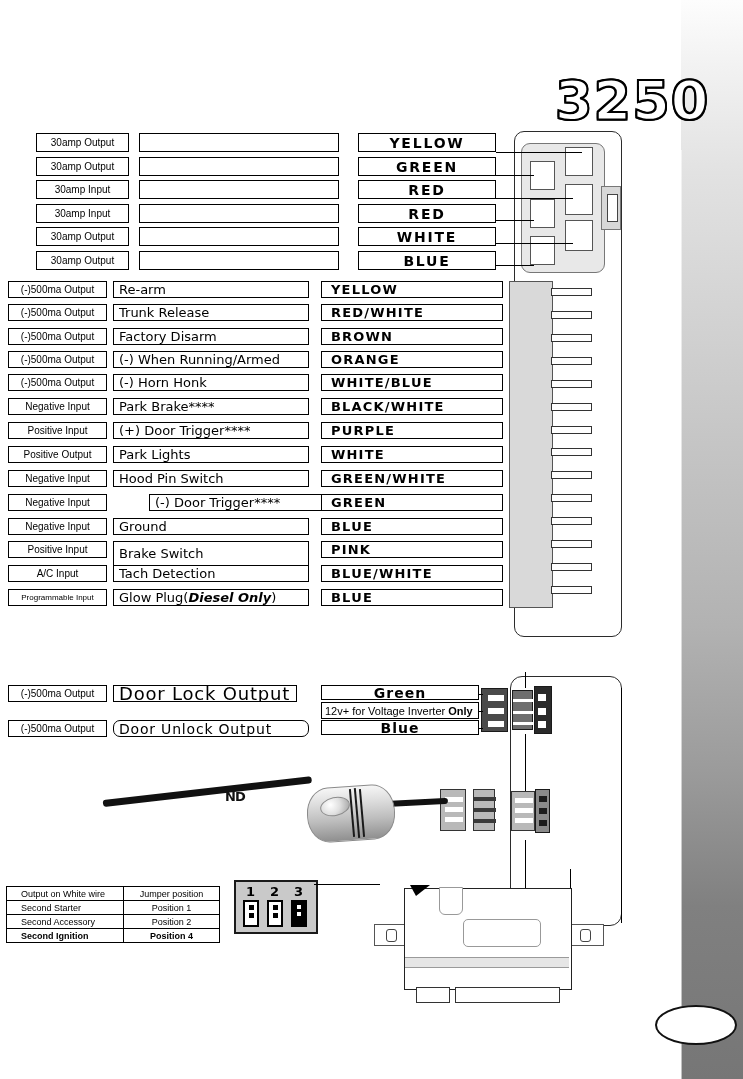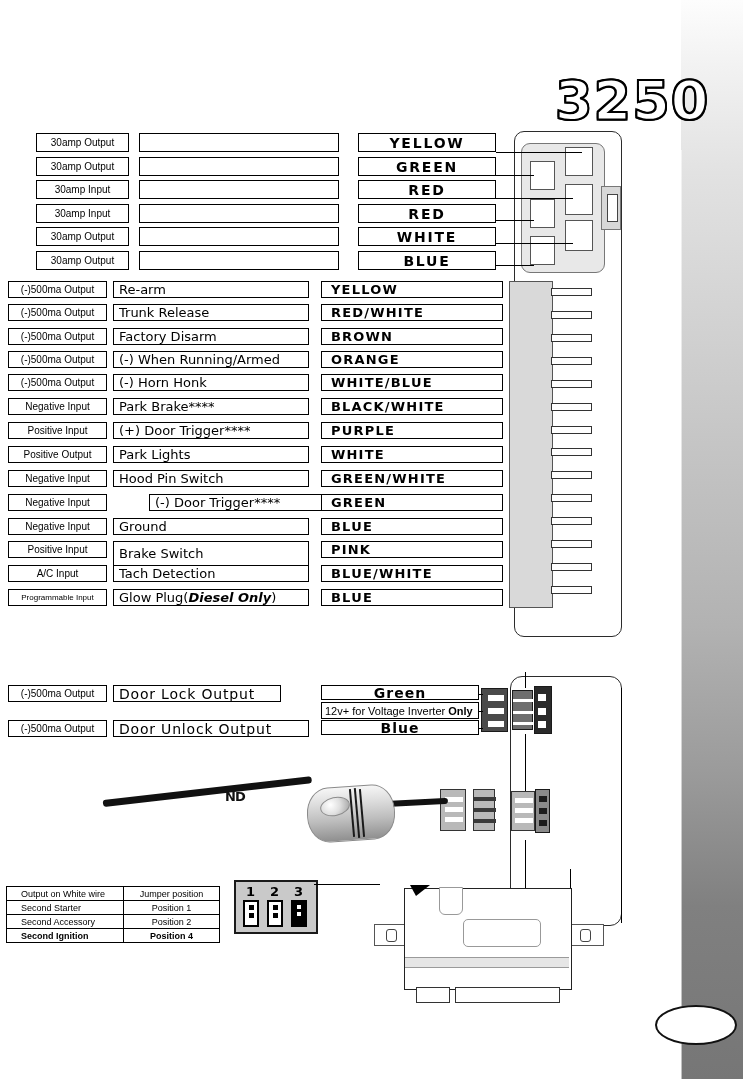--- a/index.html
+++ b/index.html
@@ -263,22 +263,22 @@
 <div class="bigtab" style="left:551px;top:517px;"></div>
 <div class="bigtab" style="left:551px;top:540px;"></div>
 <div class="bigtab" style="left:551px;top:563px;"></div>
 <div class="bigtab" style="left:551px;top:586px;"></div>
 
 <div class="shell" style="left:510px;top:676px;width:112px;height:250px;border-radius:12px;"></div>
 
 <div class="lbl small" style="left:8px;top:685px;width:99px;height:17px;">(-)500ma Output</div>
 <div class="lbl small" style="left:8px;top:720px;width:99px;height:17px;">(-)500ma Output</div>
 
-<div class="lbl desc" style="left:113px;top:685px;width:168px;height:17px;font-size:14px;letter-spacing:.8px;">Door Lock Output</div>
-<div class="lbl desc" style="left:113px;top:720px;width:196px;height:17px;font-size:14px;letter-spacing:.8px;">Door Unlock Output</div>
+<div class="lbl desc" style="left:113px;top:685px;width:184px;height:17px;font-size:18px;letter-spacing:.8px;">Door Lock Output</div>
+<div class="lbl desc" style="left:113px;top:720px;width:196px;height:17px;font-size:14px;letter-spacing:.8px;border-radius:7px;">Door Unlock Output</div>
 
 <div class="lbl colorbig" style="left:321px;top:685px;width:158px;height:15px;letter-spacing:1px;">Green</div>
 <div class="lbl" style="left:321px;top:702px;width:158px;height:17px;font-size:11px;justify-content:flex-start;padding-left:3px;">
   <span>12v+ for Voltage Inverter <b>Only</b></span>
 </div>
 <div class="lbl colorbig" style="left:321px;top:720px;width:158px;height:15px;letter-spacing:1px;">Blue</div>
 
 <div class="plug" style="left:481px;top:688px;width:27px;height:44px;">
   <div class="slot" style="left:6px;top:6px;width:16px;height:6px;"></div>
   <div class="slot" style="left:6px;top:19px;width:16px;height:6px;"></div>

